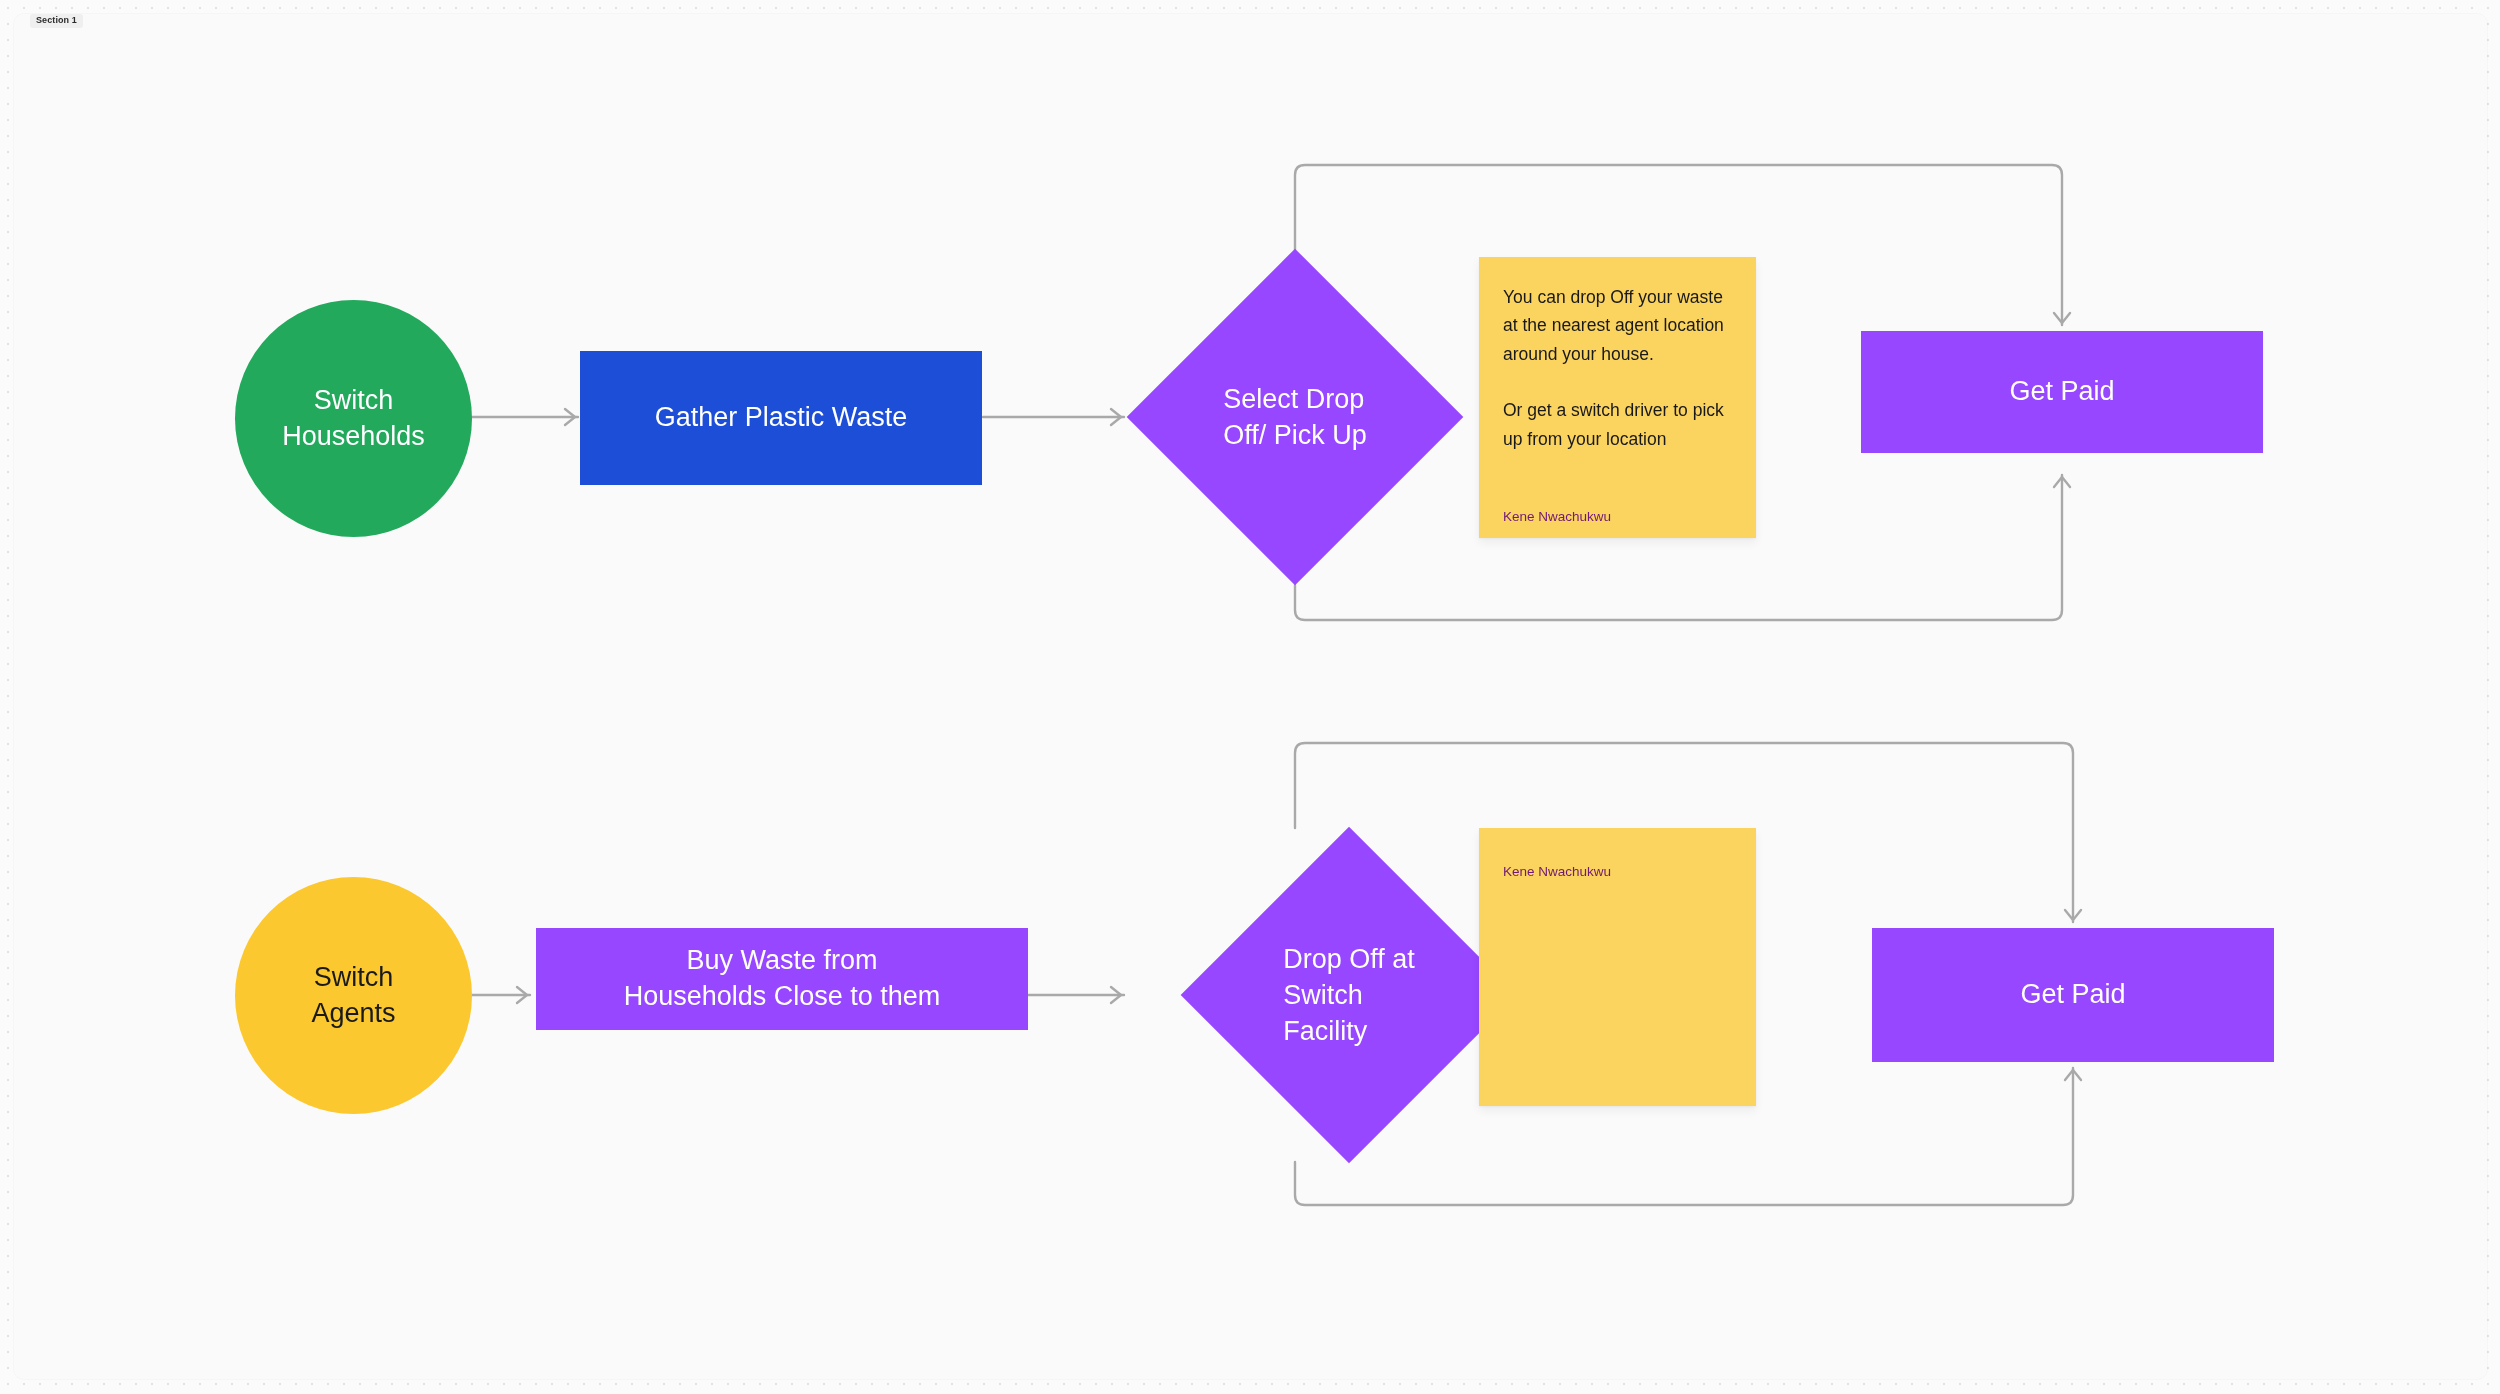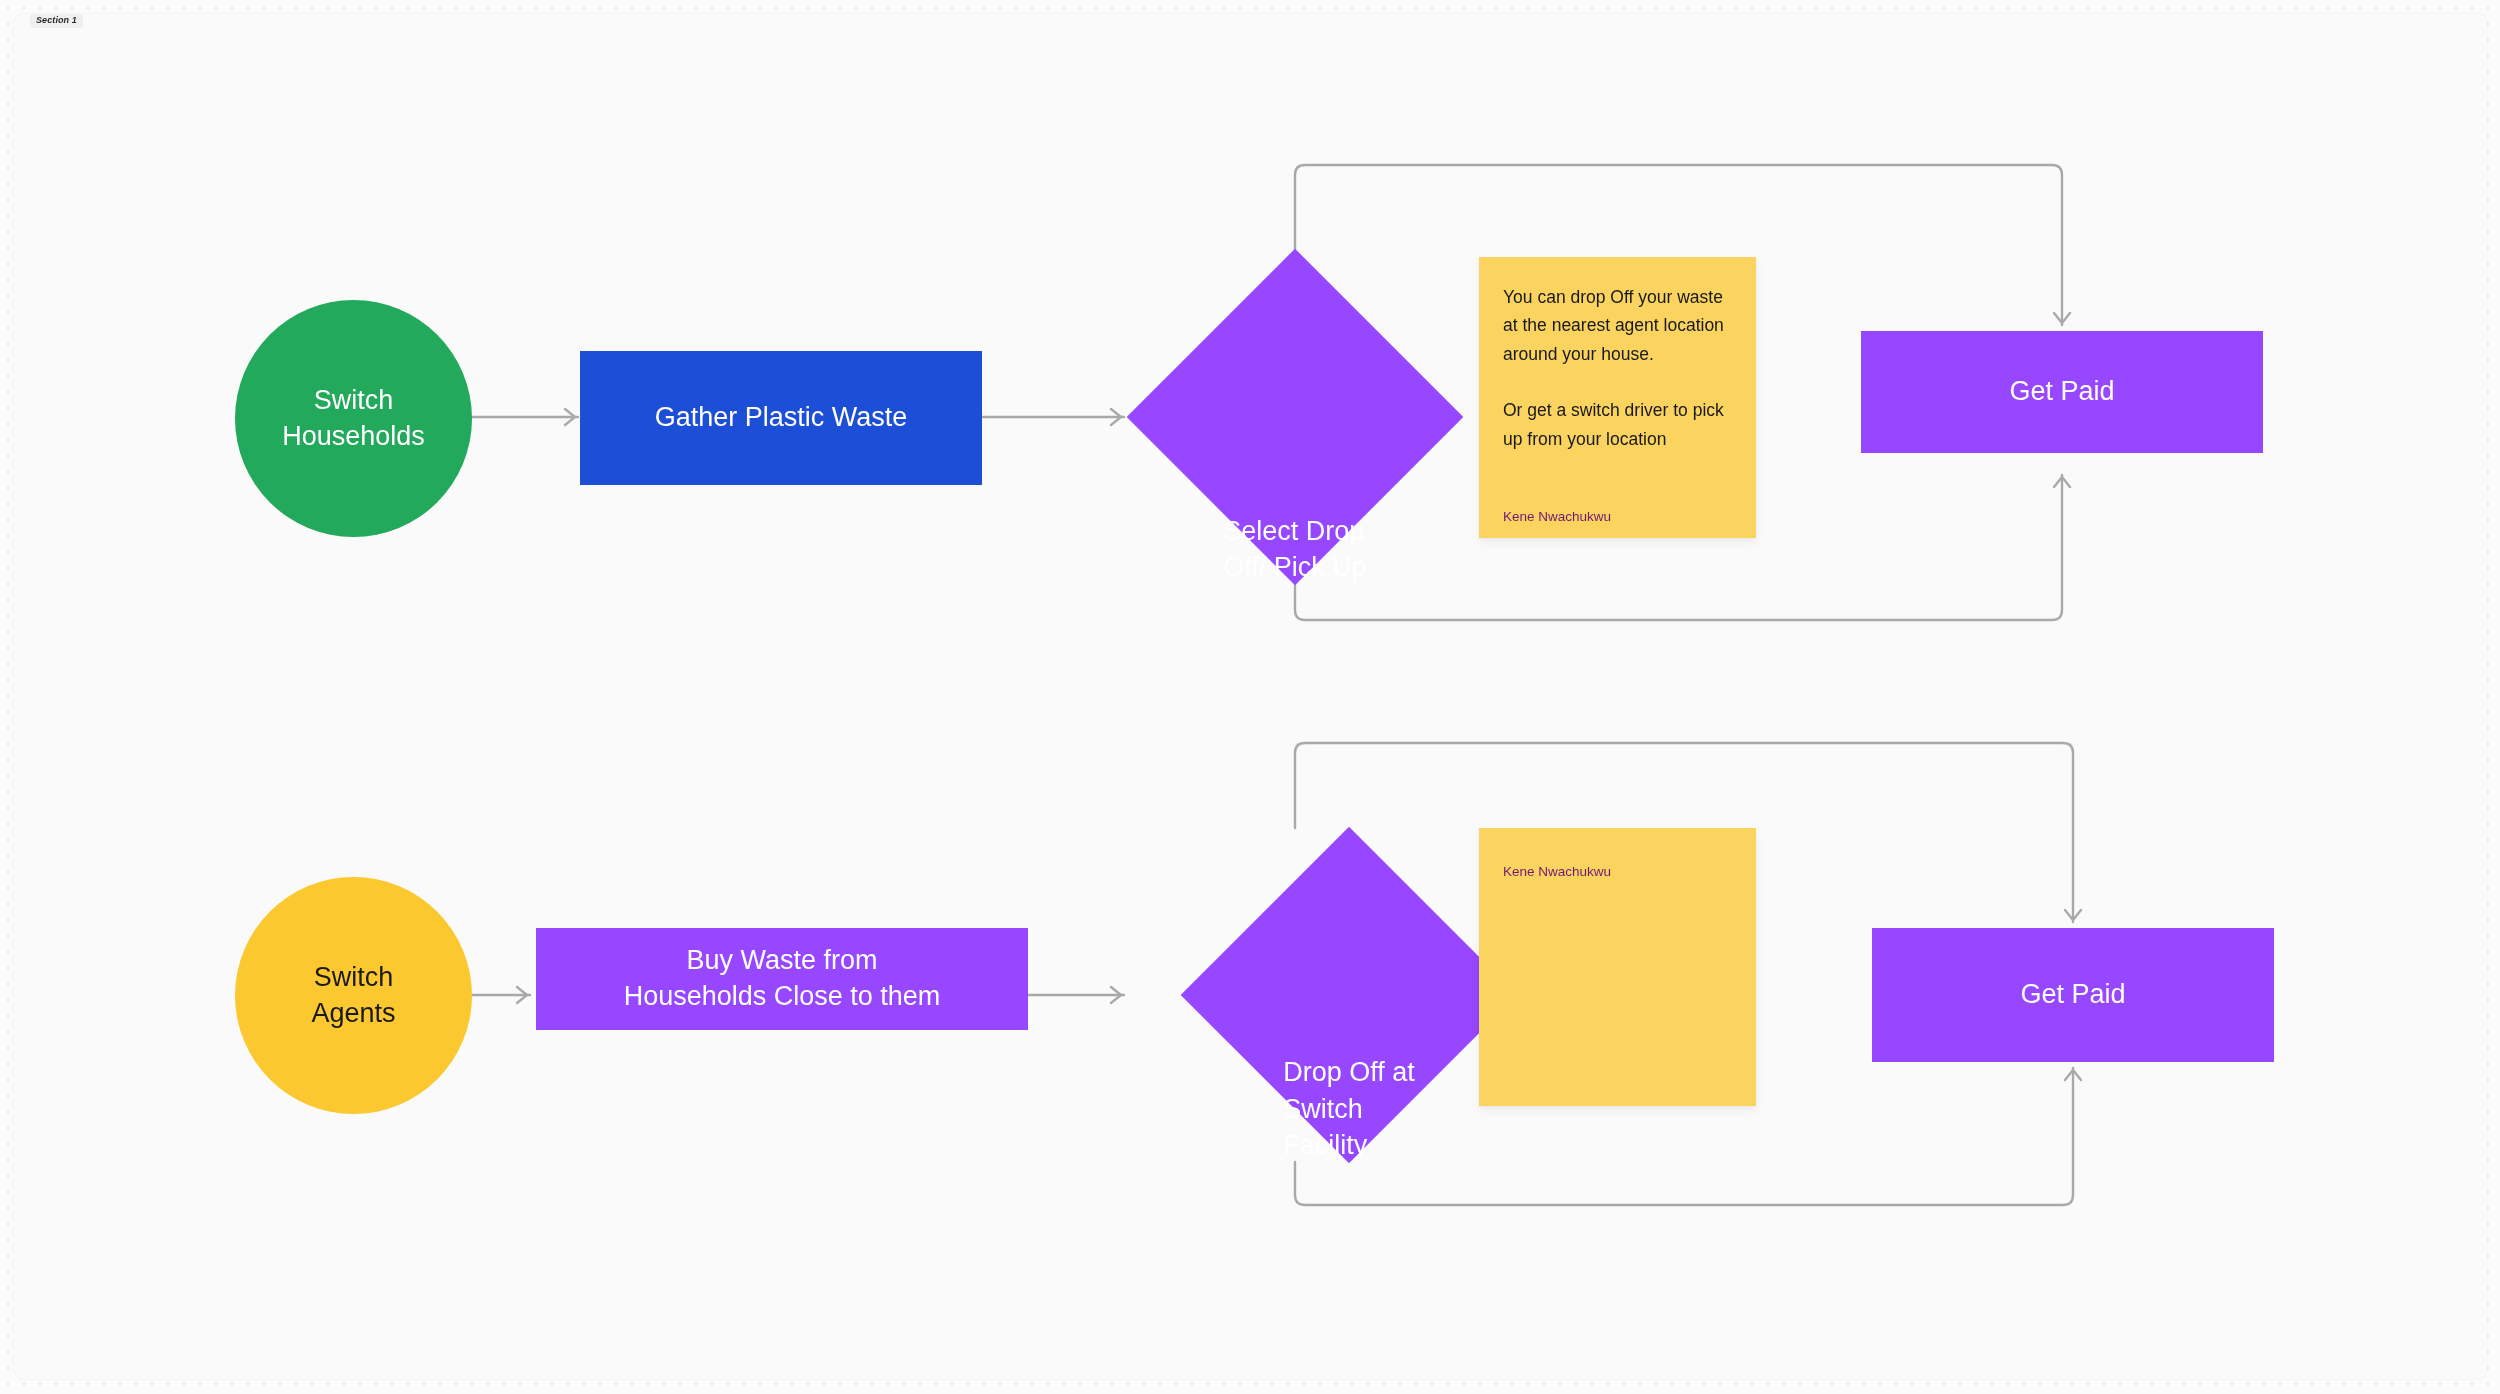--- a/index.html
+++ b/index.html
@@ -41,21 +41,20 @@
     left: 16px;
     top: 0px;
     font-size: 9px;
     font-weight: 700;
     color: #2b2b2b;
     background: #efefef;
     border-radius: 3px;
     padding: 2px 6px 3px 6px;
     letter-spacing: 0.1px;
     line-height: 1;
-    font-style: italic;
   }
 
   
   #edges {
     position: absolute;
     left: 0; top: 0;
     width: 2500px;
     height: 1394px;
     pointer-events: none;
   }
@@ -82,21 +81,21 @@
   }
 
   .rect .node-label {
     font-size: 27px;
     color: #ffffff;
   }
 
   .diamond-wrap {
     position: absolute;
     display: flex;
-    align-items: flex-end;
+    align-items: center;
     justify-content: center;
   }
   .diamond-shape {
     position: absolute;
     inset: 0;
     transform: rotate(45deg);
   }
   .diamond-wrap .node-label {
     position: relative;
     z-index: 2;

